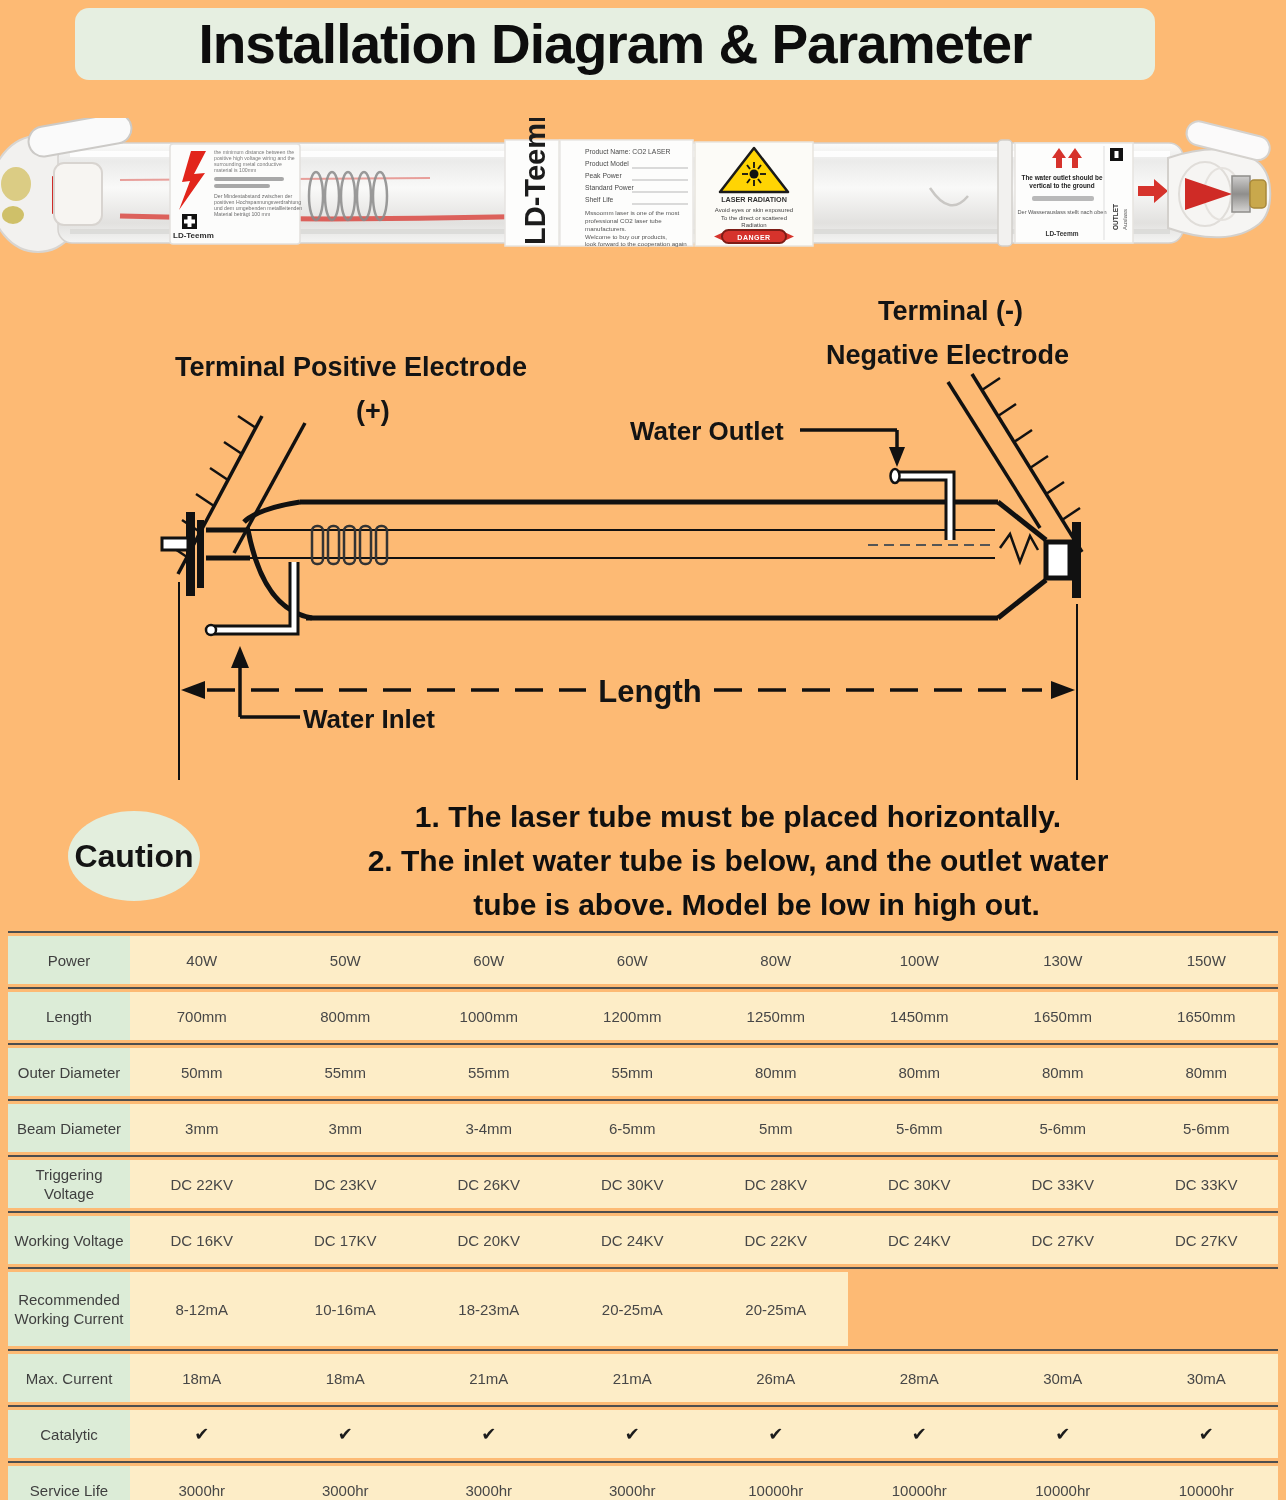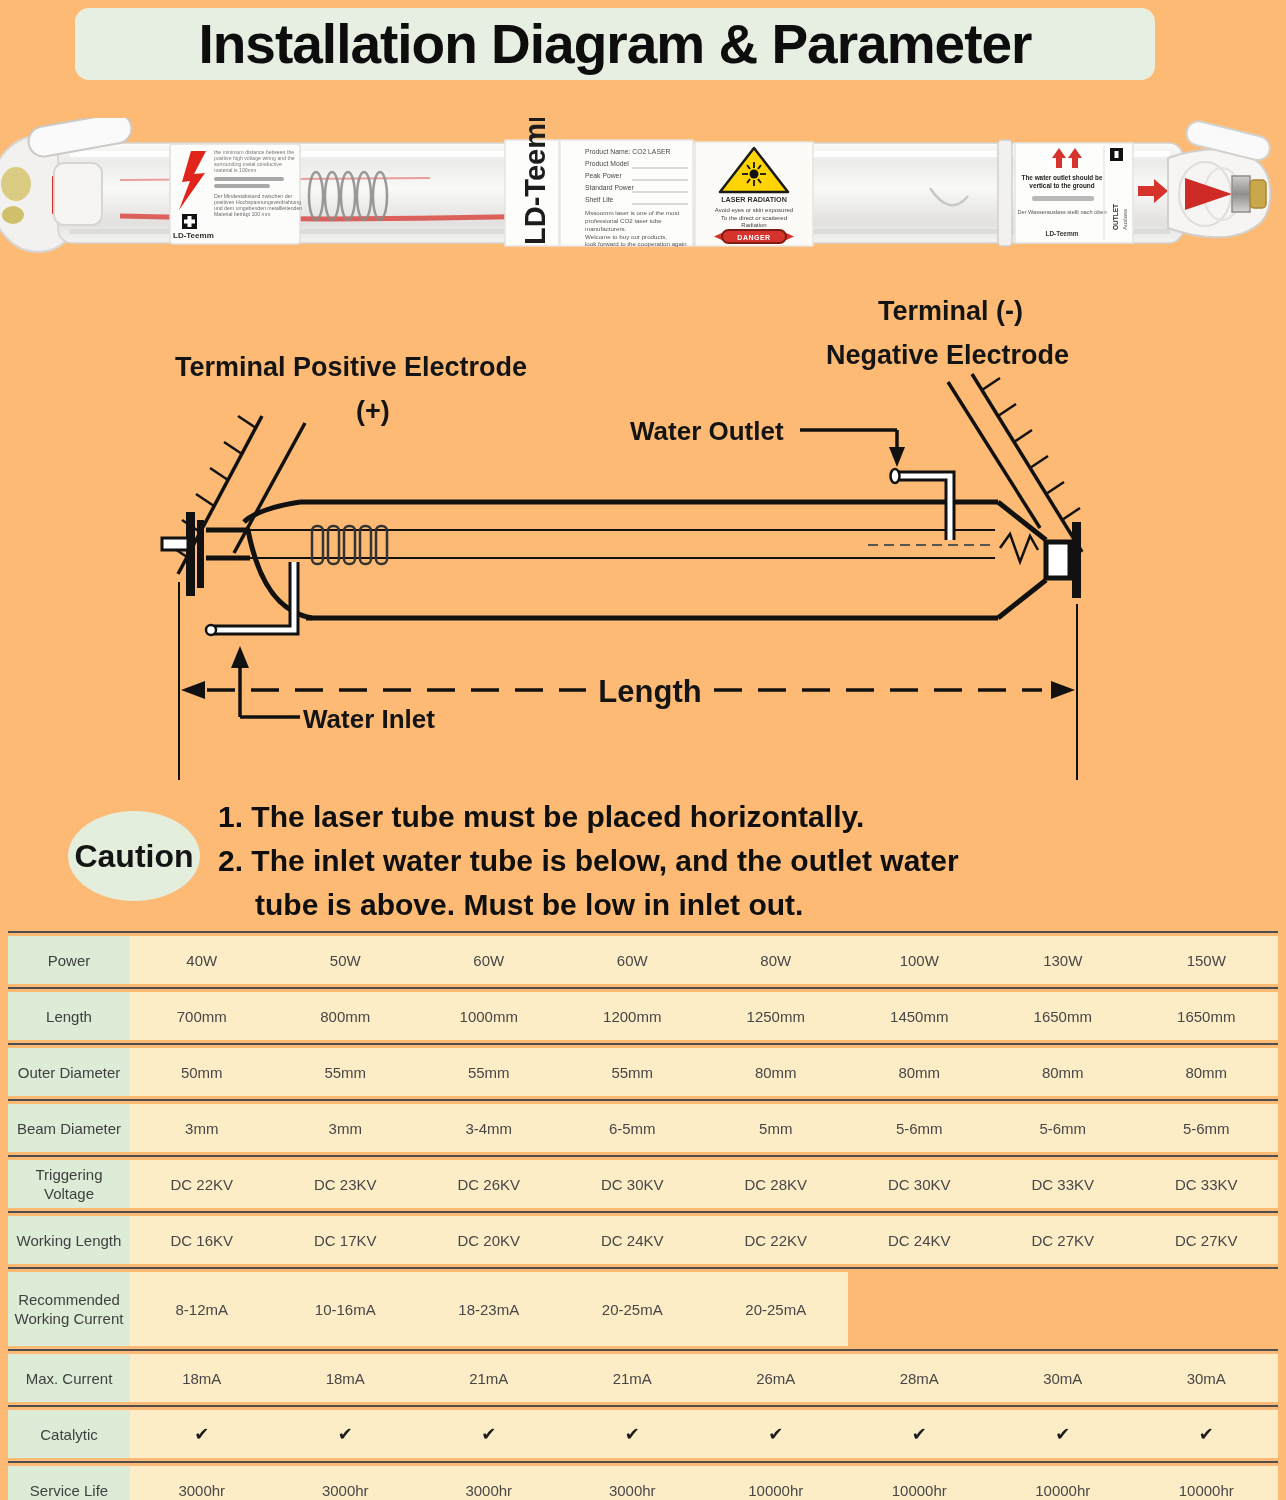--- a/index.html
+++ b/index.html
@@ -13,21 +13,21 @@
 
   
   .photo-wrap{position:absolute;left:0;top:118px;width:1286px;height:150px;}
   .diagram-wrap{position:absolute;left:0;top:290px;width:1286px;height:500px;}
 
   
   .caution{position:absolute;left:0;top:795px;width:1286px;height:130px;}
   .caution-badge{position:absolute;left:68px;top:16px;width:132px;height:90px;background:#e3eedd;
     border-radius:50%;display:flex;align-items:center;justify-content:center;}
   .caution-badge span{font-size:32px;font-weight:bold;color:#141414;}
-  .caution-items{position:absolute;left:218px;top:0;width:1040px;}
+  .caution-items{position:absolute;left:218px;top:0;width:1040px;text-align:center;}
   .caution-items div{font-size:30px;font-weight:bold;color:#0f0f0f;line-height:44px;white-space:nowrap;}
   .caution-items .indent{padding-left:37px;}
 
   
   .ptable{position:absolute;left:8px;top:928px;width:1270px;}
   .tdivider{height:2px;background:#4e4e4e;margin:3px 0;}
   .trow{display:grid;grid-template-columns:122px repeat(8,1fr);}
   .trow .rowlabel{background:#dcecd7;display:flex;align-items:center;justify-content:center;
     text-align:center;font-size:15px;color:#3f3f3f;padding:0 3px;line-height:19px;}
   .trow .tcell{background:#fdedc7;display:flex;align-items:center;justify-content:center;
@@ -314,21 +314,21 @@
   </svg>
   </div>
 
   <div class="caution">
     <div class="caution-badge">
       <span>Caution</span>
     </div>
     <div class="caution-items">
       <div>1. The laser tube must be placed horizontally.</div>
       <div>2. The inlet water tube is below, and the outlet water</div>
-      <div class="indent">tube is above. Must be low in inlet out.</div>
+      <div class="indent">tube is above. Model be low in high out.</div>
     </div>
   </div>
 
   <div class="ptable">
       <div class="tdivider"></div>
       <div class="trow">
         <div class="rowlabel">Power</div>
         <div class="tcell">40W</div>
         <div class="tcell">50W</div>
         <div class="tcell">60W</div>
@@ -381,21 +381,21 @@
         <div class="tcell">DC 23KV</div>
         <div class="tcell">DC 26KV</div>
         <div class="tcell">DC 30KV</div>
         <div class="tcell">DC 28KV</div>
         <div class="tcell">DC 30KV</div>
         <div class="tcell">DC 33KV</div>
         <div class="tcell">DC 33KV</div>
       </div>
       <div class="tdivider"></div>
       <div class="trow">
-        <div class="rowlabel">Working Length</div>
+        <div class="rowlabel">Working Voltage</div>
         <div class="tcell">DC 16KV</div>
         <div class="tcell">DC 17KV</div>
         <div class="tcell">DC 20KV</div>
         <div class="tcell">DC 24KV</div>
         <div class="tcell">DC 22KV</div>
         <div class="tcell">DC 24KV</div>
         <div class="tcell">DC 27KV</div>
         <div class="tcell">DC 27KV</div>
       </div>
       <div class="tdivider"></div>

